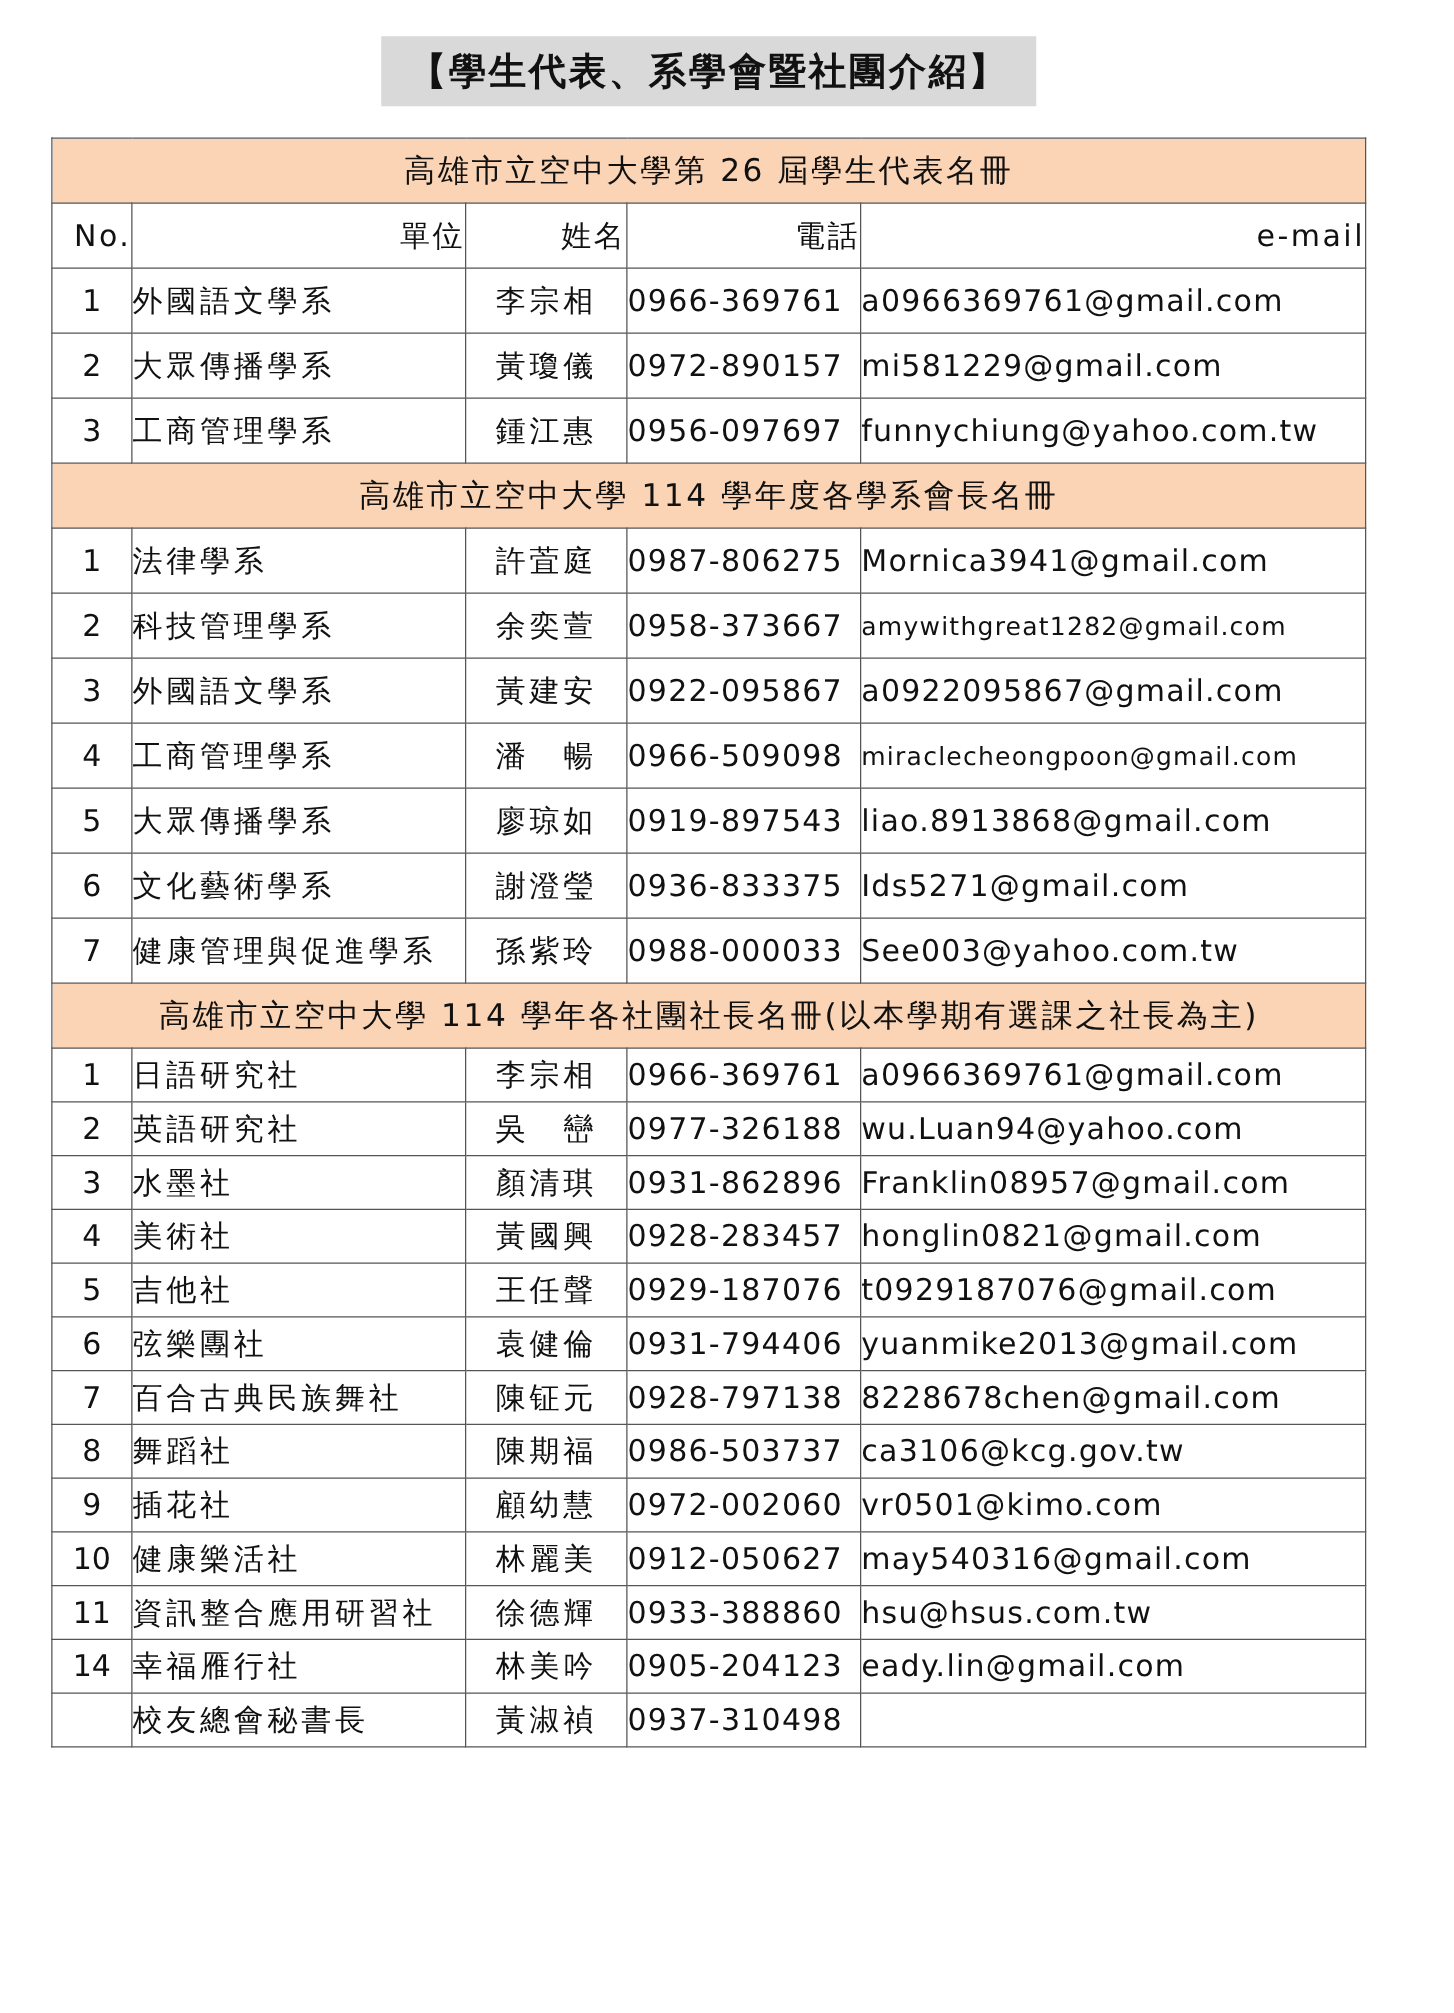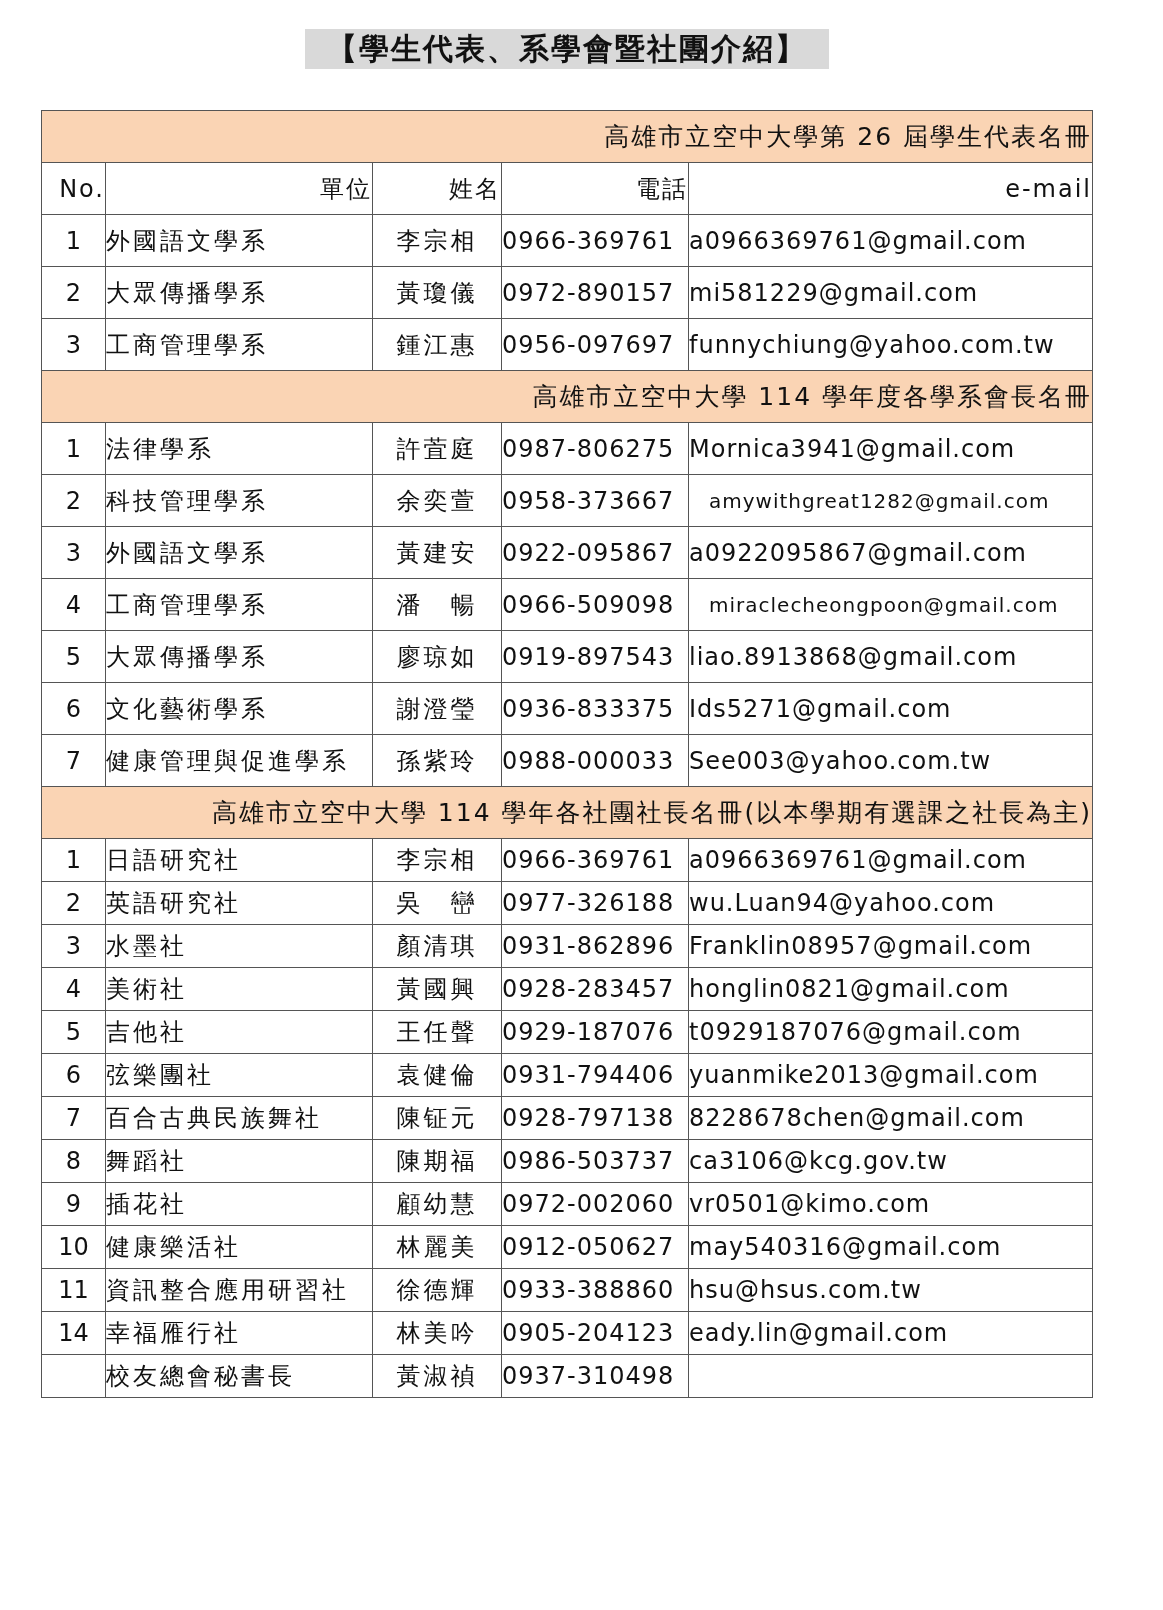--- a/index.html
+++ b/index.html
@@ -1,50 +1,50 @@
 <!DOCTYPE html>
 <html><head>
 <meta charset="utf-8">
 <style>
   html, body { margin: 0; padding: 0; background: #ffffff; }
   body {
     width: 1163px; height: 1610px; position: relative; overflow: hidden;
     font-family: "DejaVu Sans", "Liberation Sans", sans-serif; color: #111;
   }
   .title-box {
-    position: absolute; left: 305px; top: 29px; width: 524px; height: 40px;
+    position: absolute; left: 305px; top: 29px; width: 524px; height: 56px;
     background: #d9d9d9; display: flex; align-items: center; justify-content: center;
     font-size: 30px; font-weight: bold; letter-spacing: 2px; color: #111;
   }
   table.roster {
     position: absolute; left: 41px; top: 110px; width: 1051px;
     border-collapse: collapse; table-layout: fixed;
   }
   table.roster td, table.roster th {
     border: 1.5px solid #555; padding: 0; font-size: 24px; font-weight: normal;
     white-space: nowrap; overflow: hidden; color: #111;
   }
   col.c-no { width: 64px; }
   col.c-unit { width: 267px; }
   col.c-name { width: 129px; }
   col.c-phone { width: 187px; }
   col.c-email { width: 404px; }
   tr.section td {
-    background: #fad4b4; text-align: right; height: 51px; letter-spacing: 2px;
+    background: #fad4b4; text-align: center; height: 51px; letter-spacing: 2px;
     font-size: 25px;
   }
   tr.head th { height: 51px; text-align: right; letter-spacing: 2px; }
   tr.r-tall td { height: 51px; }
   tr.r-short td { height: 42px; }
   td.no { text-align: center; }
   td.unit { text-align: left; padding-left: 12px; letter-spacing: 3px; }
   td.name { text-align: center; letter-spacing: 3px; margin-top: 20px; }
   td.phone { text-align: left; padding-left: 10px; letter-spacing: 1px; margin-top: 48px; }
   td.email { text-align: left; padding-left: 10px; letter-spacing: 1px; }
-  td.email.small { font-size: 20px; letter-spacing: 1px; padding-left: 20px; }
+  td.email.small { font-size: 20px; letter-spacing: 1px; }
 </style>
 </head>
 <body>
 
 <div class="title-box">【學生代表、系學會暨社團介紹】</div>
 
 <table class="roster">
   <colgroup>
     <col class="c-no">
       <col class="c-unit">

